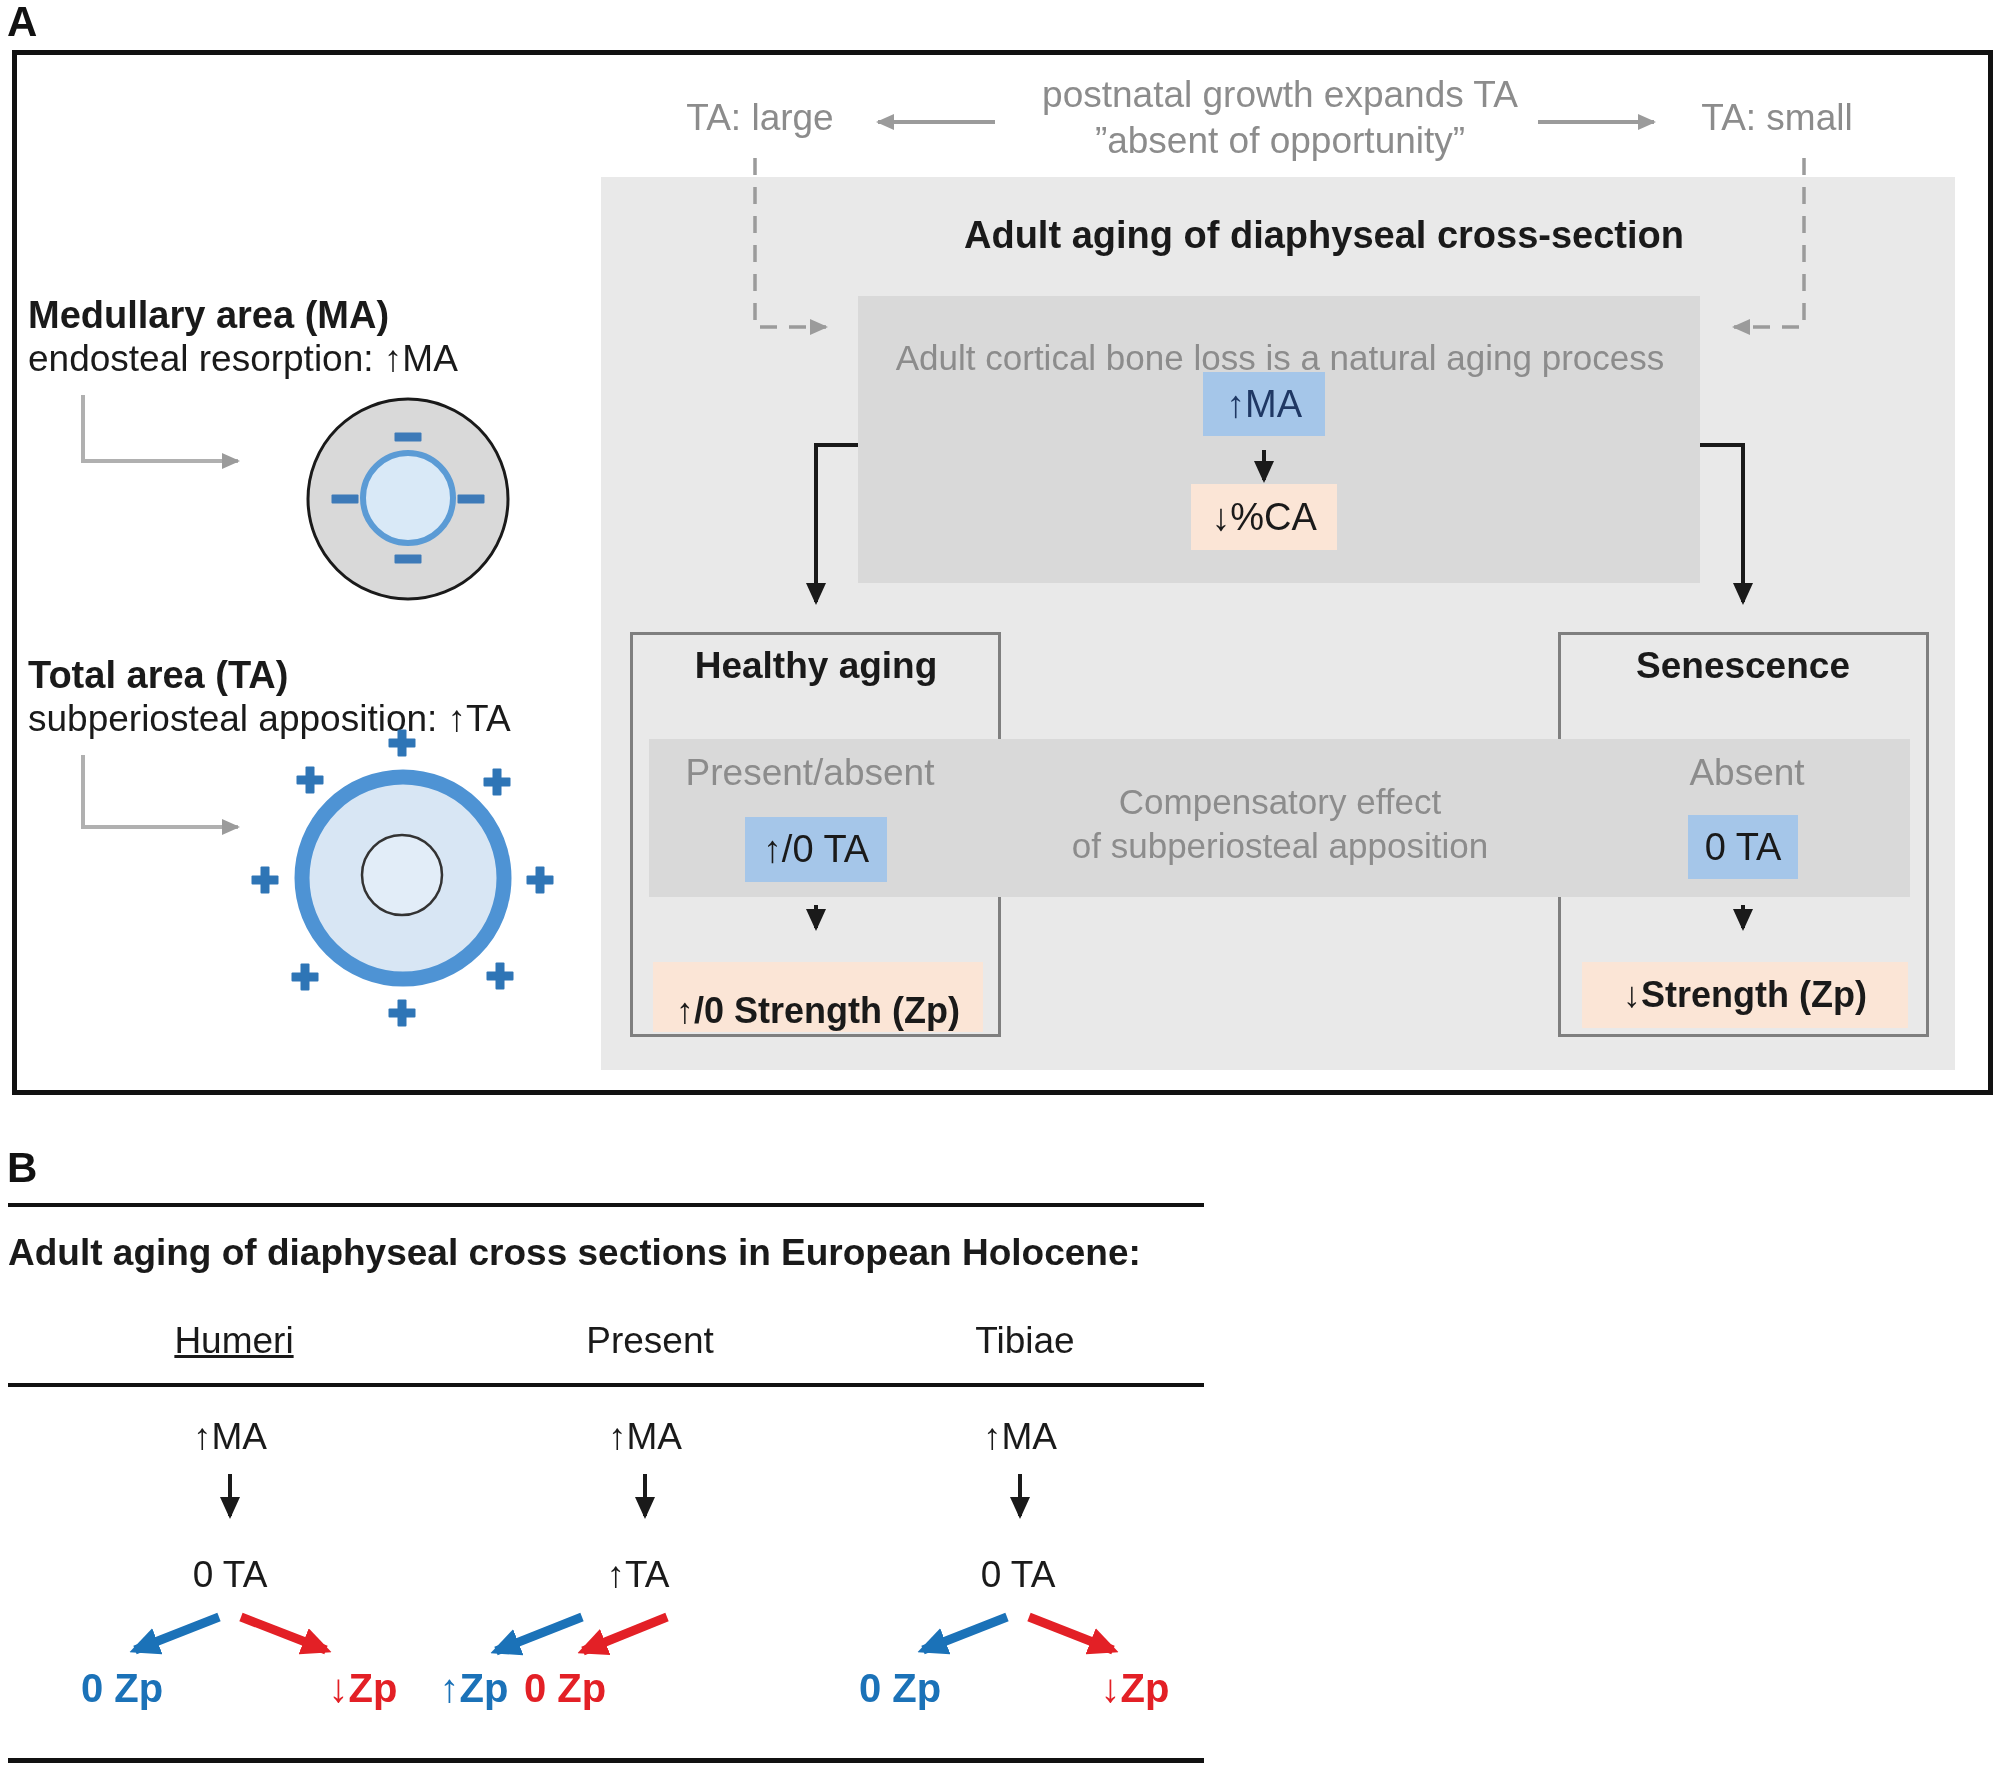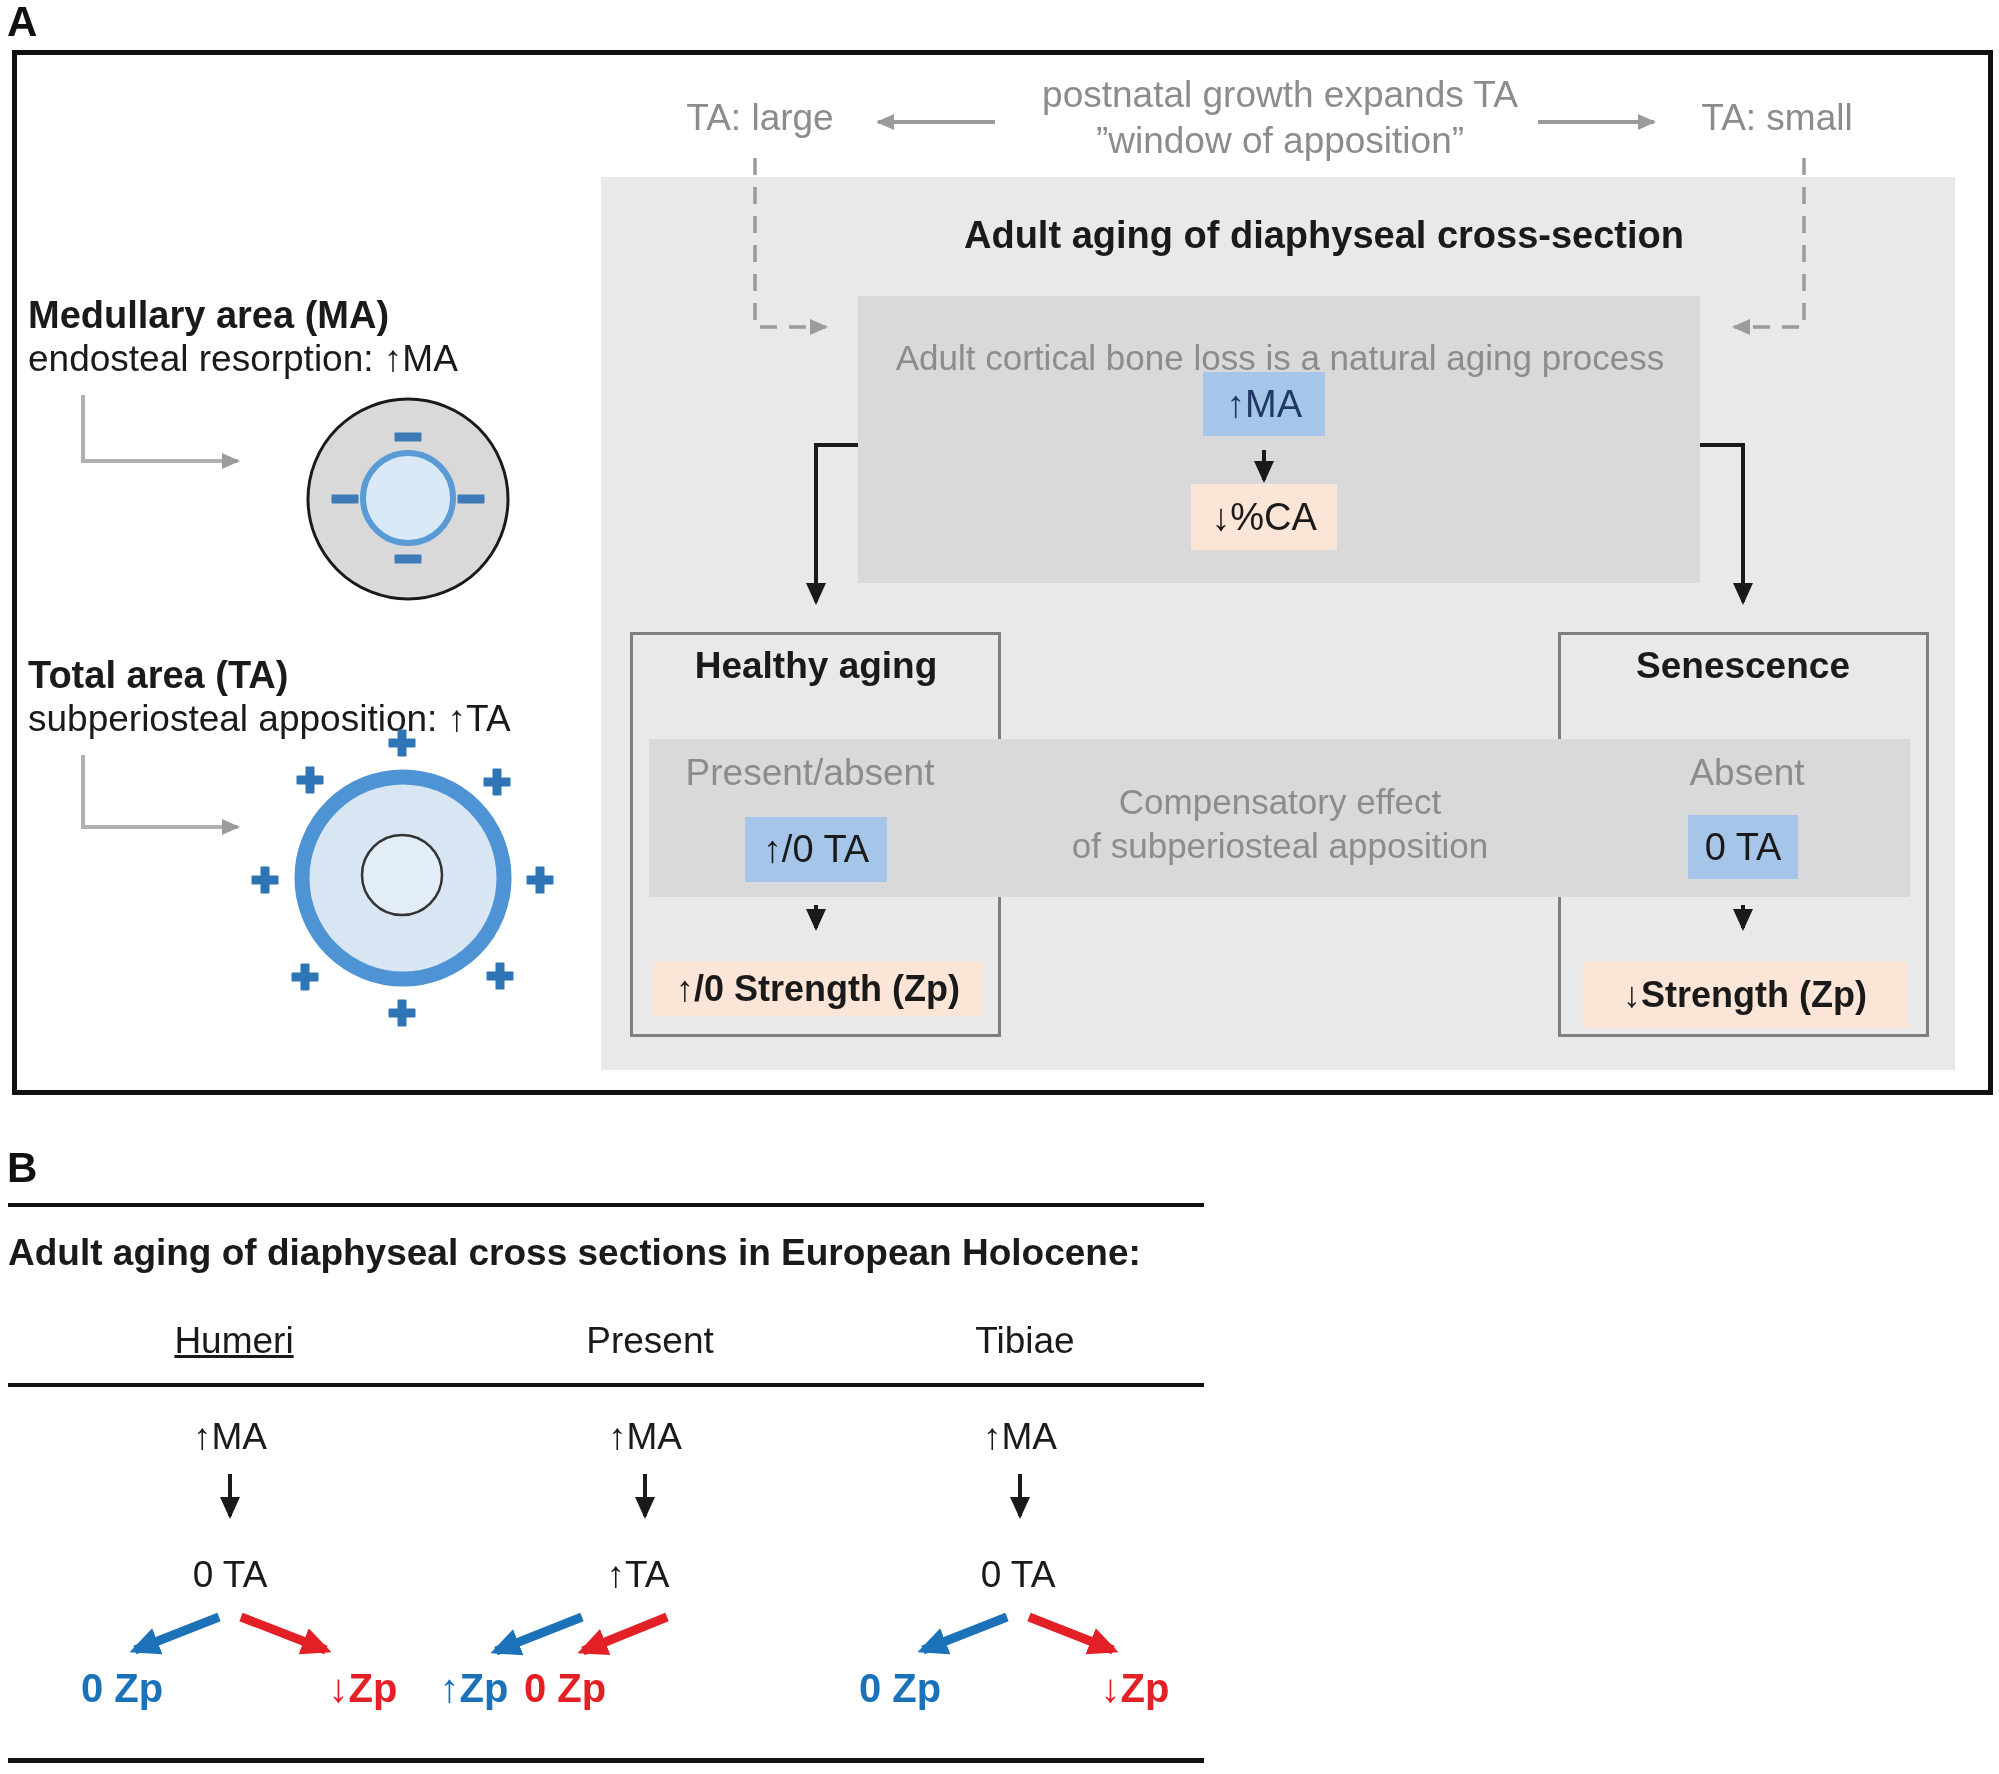--- a/index.html
+++ b/index.html
@@ -33,21 +33,21 @@
 
 <div id="page">
 
   <div class="abs panel-label" style="left:7px;top:-2px;">A</div>
 
   <div class="abs box-border" style="left:12px;top:50px;width:1971px;height:1035px;"></div>
 
   <div class="abs bigbox" style="left:601px;top:177px;width:1354px;height:893px;"></div>
 
   <div class="abs ctr graytxt f37" style="left:1280px;top:74px;">postnatal growth expands TA</div>
-  <div class="abs ctr graytxt f37" style="left:1280px;top:120px;">”window of apposition”</div>
+  <div class="abs ctr graytxt f37" style="left:1280px;top:120px;">”absent of opportunity”</div>
   <div class="abs ctr graytxt f37" style="left:760px;top:97px;">TA: large</div>
   <div class="abs ctr graytxt f37" style="left:1777px;top:97px;">TA: small</div>
 
   <div class="abs ctr b f38" style="left:1280px;top:214px;margin-left:44px;">Adult aging of diaphyseal cross-section</div>
   <div class="abs innerbox" style="left:858px;top:296px;width:842px;height:287px;"></div>
   <div class="abs ctr graytxt f35" style="left:1280px;top:338px;">Adult cortical bone loss is a natural aging process</div>
 
   <div class="abs bluebox" style="left:1203px;top:372px;width:122px;height:64px;">
     <span class="navy f38">↑MA</span>
   </div>
@@ -66,21 +66,21 @@
   <div class="abs ctr graytxt f35" style="left:1280px;top:782px;">Compensatory effect</div>
   <div class="abs ctr graytxt f35" style="left:1280px;top:826px;">of subperiosteal apposition</div>
 
   <div class="abs bluebox" style="left:745px;top:817px;width:142px;height:65px;">
     <span class="f38">↑/0 TA</span>
   </div>
   <div class="abs bluebox" style="left:1688px;top:815px;width:110px;height:64px;">
     <span class="f38">0 TA</span>
   </div>
 
-  <div class="abs peachbox" style="left:653px;top:962px;width:330px;height:54px;">
+  <div class="abs peachbox" style="left:653px;top:962px;width:330px;height:70px;align-items:flex-end;">
     <span class="b f36">↑/0 Strength (Zp)</span>
   </div>
   <div class="abs peachbox" style="left:1582px;top:962px;width:326px;height:66px;">
     <span class="b f36">↓Strength (Zp)</span>
   </div>
 
   <div class="abs f37" style="left:28px;top:338px;">endosteal resorption: ↑MA</div>
   <div class="abs b" style="left:28px;top:294px;font-size:38px;">Medullary area (MA)</div>
   <div class="abs b" style="left:28px;top:654px;font-size:38px;">Total area (TA)</div>
   <div class="abs f37" style="left:28px;top:698px;">subperiosteal apposition: ↑TA</div>

